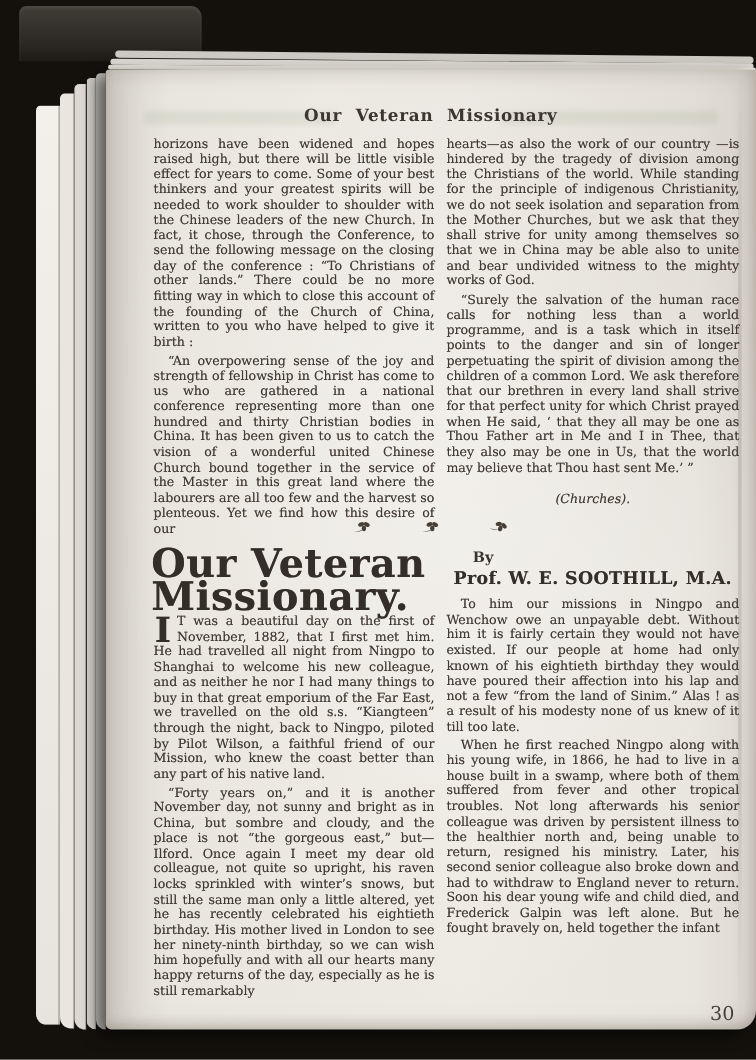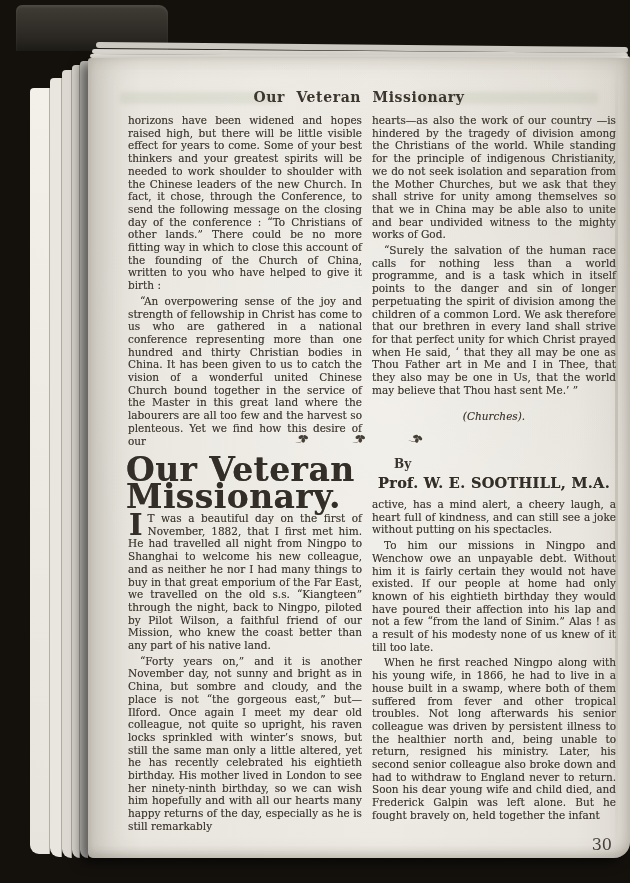--- a/index.html
+++ b/index.html
@@ -147,21 +147,20 @@
       <div class="by-label">By</div>
       <div class="author">Prof. W. E. SOOTHILL, M.A.</div>
     </div>
 
     <div class="col l-bottom">
       <p><span class="dropcap">I</span><span>T was a beautiful day on the first of November, 1882, that I first met him. He had travelled all night from Ningpo to Shanghai to welcome his new colleague, and as neither he nor I had many things to buy in that great emporium of the Far East, we travelled on the old s.s. “Kiangteen” through the night, back to Ningpo, piloted by Pilot Wilson, a faithful friend of our Mission, who knew the coast better than any part of his native land.</span></p>
       <p class="indent">“Forty years on,” and it is another November day, not sunny and bright as in China, but sombre and cloudy, and the place is not “the gorgeous east,” but— Ilford.  Once again I meet my dear old colleague, not quite so upright, his raven locks sprinkled with winter’s snows, but still the same man only a little altered, yet he has recently celebrated his eightieth birthday.  His mother lived in London to see her ninety-ninth birthday, so we can wish him hopefully and with all our hearts many happy returns of the day, especially as he is still remarkably</p>
     </div>
 
     <div class="col r-bottom">
-      <p>active, has a mind alert, a cheery laugh, a heart full of kindness, and can still see a joke without putting on his spectacles.</p>
       <p class="indent">To him our missions in Ningpo and Wenchow owe an unpayable debt.  Without him it is fairly certain they would not have existed.  If our people at home had only known of his eightieth birthday they would have poured their affection into his lap and not a few “from the land of Sinim.”  Alas ! as a result of his modesty none of us knew of it till too late.</p>
       <p class="indent">When he first reached Ningpo along with his young wife, in 1866, he had to live in a house built in a swamp, where both of them suffered from fever and other tropical troubles.  Not long afterwards his senior colleague was driven by persistent illness to the healthier north and, being unable to return, resigned his ministry. Later, his second senior colleague also broke down and had to withdraw to England never to return.  Soon his dear young wife and child died, and Frederick Galpin was left alone.  But he fought bravely on, held together the infant</p>
     </div>
 
     <div class="page-number">30</div>
 
   </div>
 </div>
 
 </body></html>

